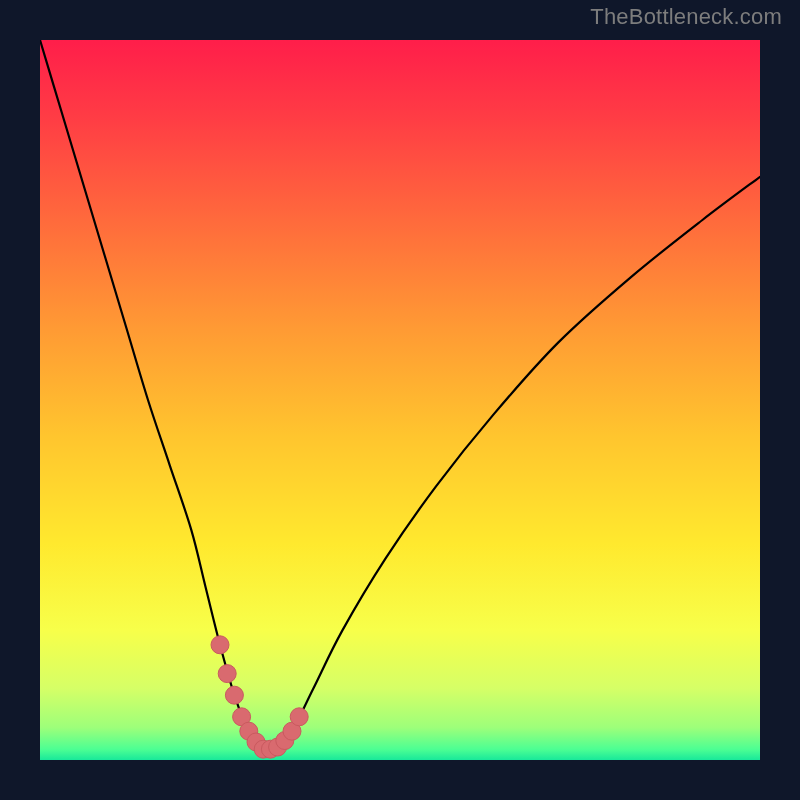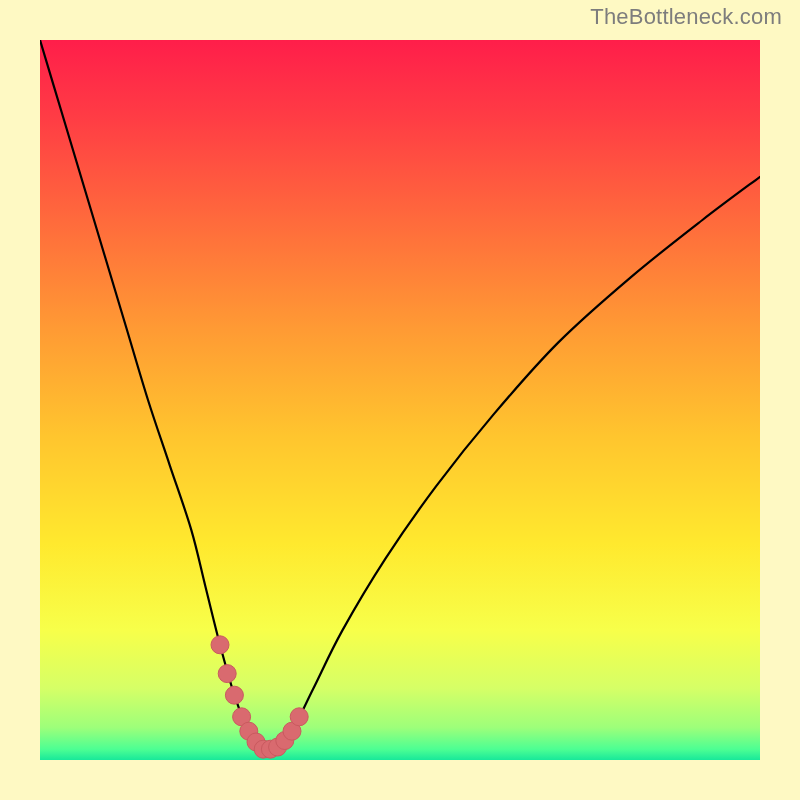--- a/index.html
+++ b/index.html
@@ -7,21 +7,21 @@
     padding: 0;
     width: 800px;
     height: 800px;
     background: #000;
     overflow: hidden;
     font-family: Arial, Helvetica, sans-serif;
   }
   .frame {
     position: absolute;
     inset: 0;
-    background: #fef9c3;
+    background: #0f172a;
   }
   .watermark {
     position: absolute;
     top: 4px;
     right: 18px;
     color: #7d7d7d;
     font-size: 22px;
     font-weight: 500;
     letter-spacing: 0.2px;
     z-index: 20;

